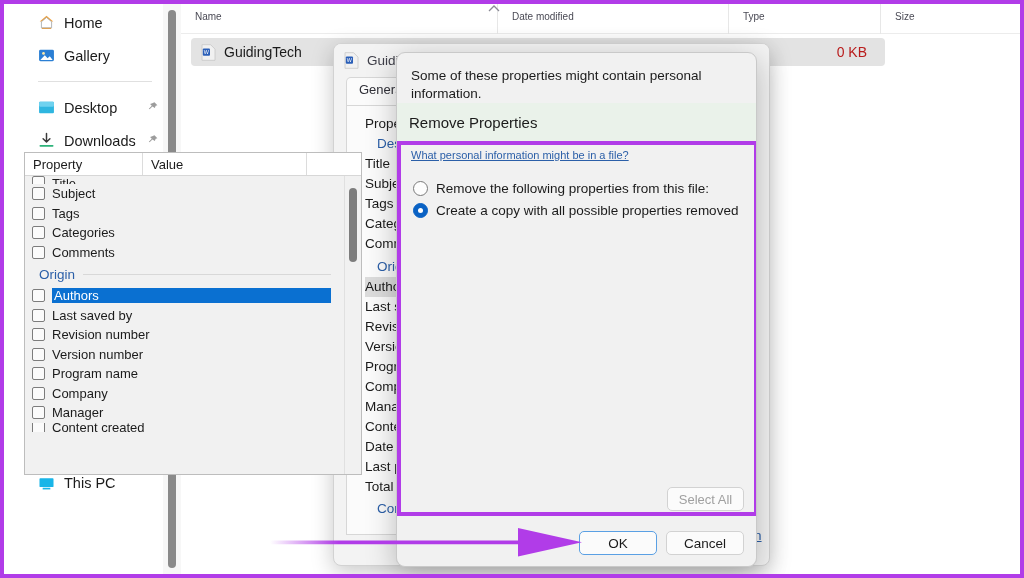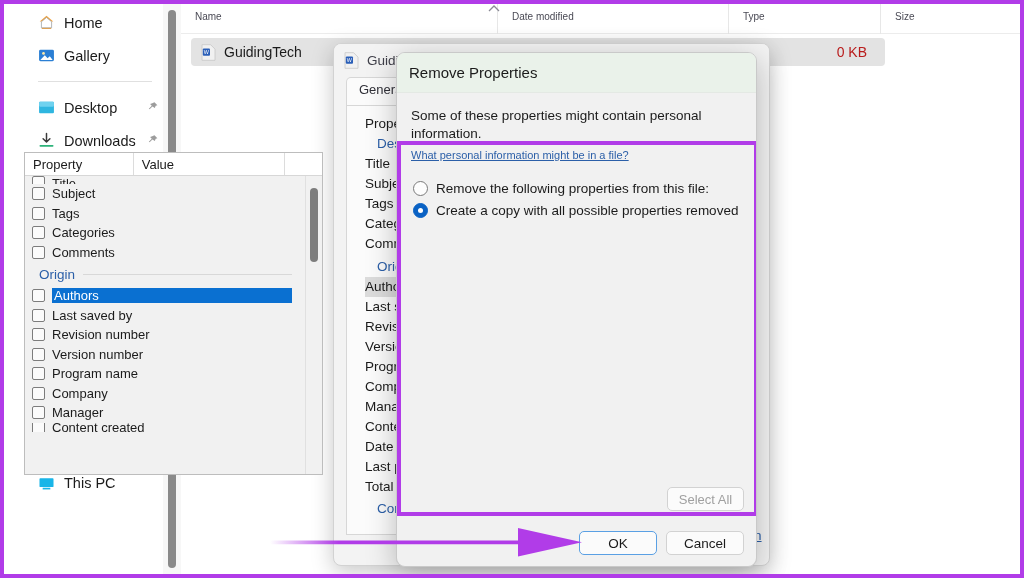--- a/index.html
+++ b/index.html
@@ -242,21 +242,21 @@
   .radio.on { border-color: #0a62c4; background: #0a62c4; }
   .radio.on::after {
     content: ""; position: absolute;
     left: 4px; top: 4px; width: 5px; height: 5px;
     border-radius: 50%; background: #fff;
   }
 
   
   #rp-list {
     position: absolute; left: 24px; top: 152px;
-    width: 299px; height: 323px;
+    width: 338px; height: 323px;
     background: #f1f1f1;
     border: 1px solid #bdbdbd;
     overflow: hidden;
   }
   #rp-list-head {
     display: flex; height: 23px;
     background: #ffffff;
     border-bottom: 1px solid #d7d7d7;
     font-size: 13px; color: #1b1b1b;
   }
@@ -578,24 +578,24 @@
       <div class="pg-row">Date last saved</div>
       <div class="pg-row">Last printed</div>
       <div class="pg-row">Total editing time</div>
       <div class="pg-link">Content</div>
     </div>
 
     <div id="props-footer-link">Remove Properties and Personal Information</div>
   </div>
 
   <div id="rp-dialog">
+    <div id="rp-desc">Some of these properties might contain personal information.</div>
     <div id="rp-titlebar">
       <span>Remove Properties</span>
     </div>
-    <div id="rp-desc">Some of these properties might contain personal information.</div>
     <a id="rp-link" href="#">What personal information might be in a file?</a>
 
     <div id="rp-options">
       <div class="radio-row">
         <span class="radio"></span>
         <span>Remove the following properties from this file:</span>
       </div>
       <div class="radio-row">
         <span class="radio on"></span>
         <span>Create a copy with all possible properties removed</span>

